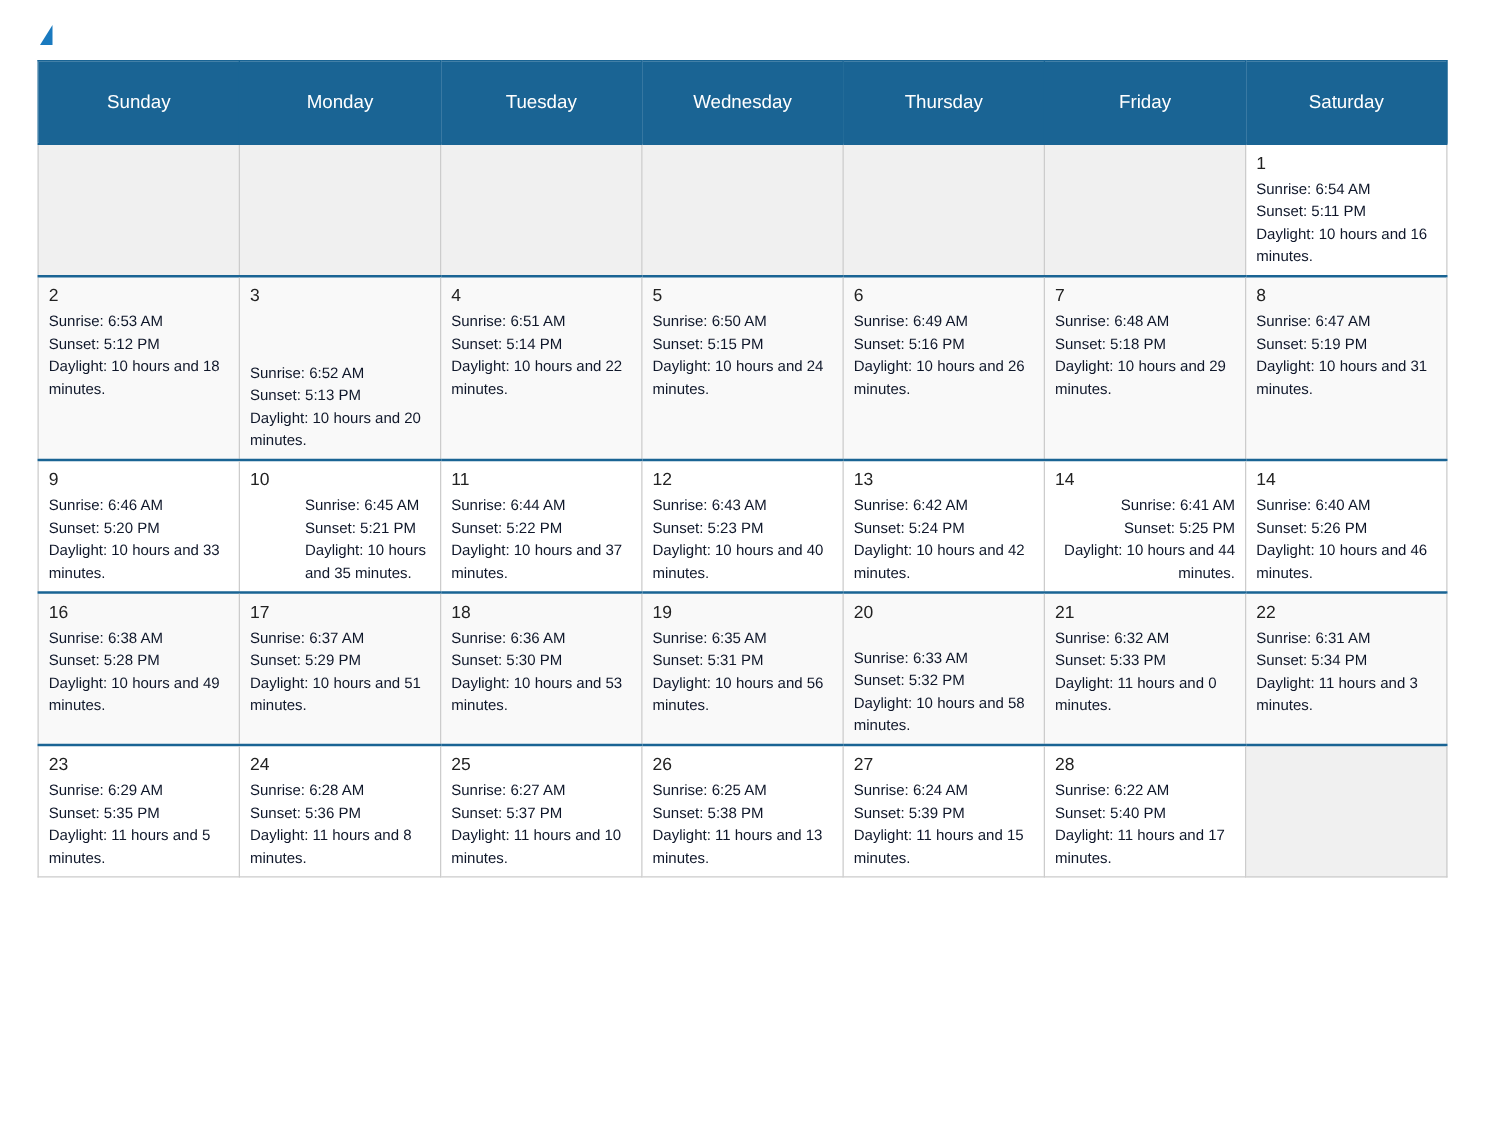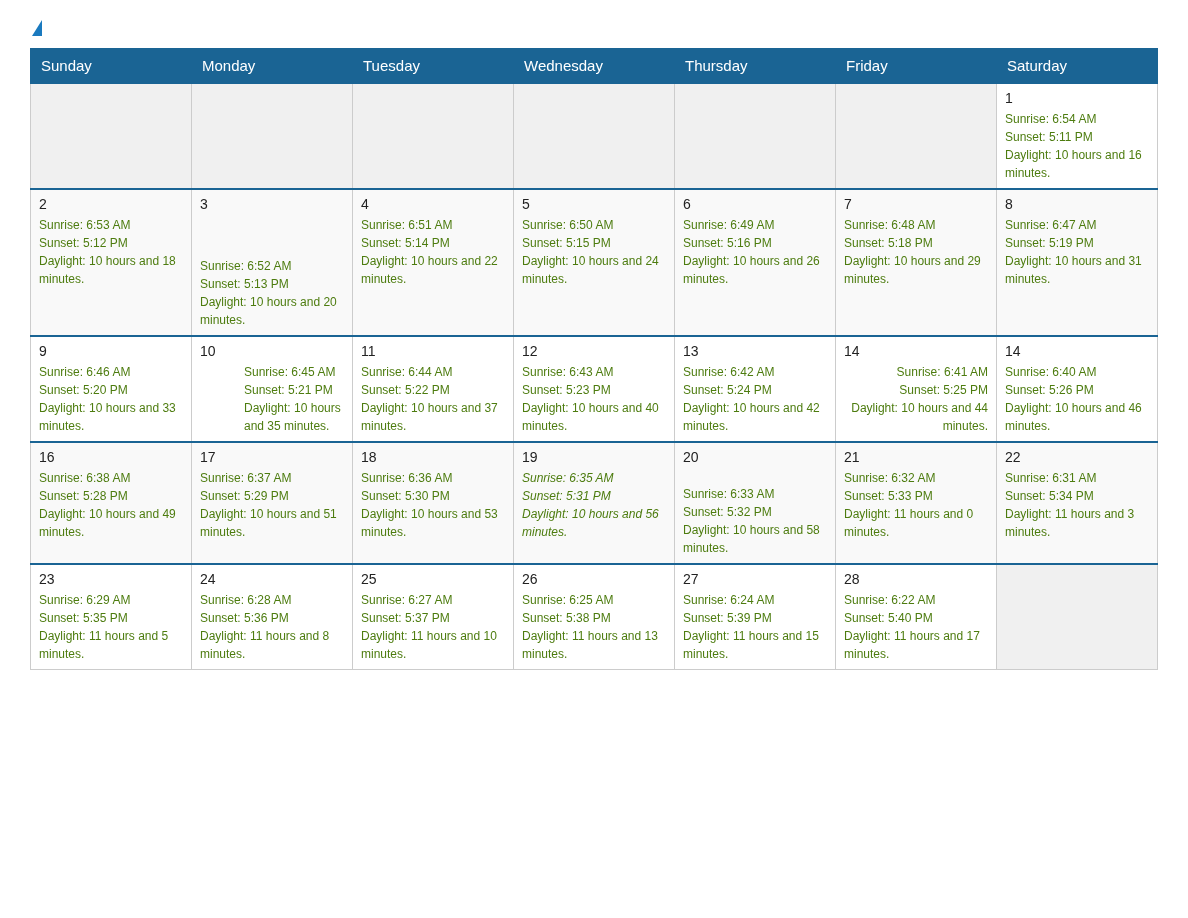--- a/index.html
+++ b/index.html
@@ -61,22 +61,22 @@
     .calendar {
       width: 100%;
       border-collapse: collapse;
       margin-top: 10px;
     }
     .calendar th {
       background-color: #1a6494;
       color: #fff;
       font-size: 15px;
       font-weight: normal;
-      padding: 8px 10px;
-      text-align: left;
+      padding: 24px 10px;
+      text-align: center;
       border: 1px solid #1a6494;
     }
     .calendar td {
       vertical-align: top;
       padding: 6px 8px;
       border: 1px solid #ccc;
       width: calc(100% / 7);
       min-height: 110px;
       font-size: 12.5px;
       color: #333;
@@ -87,21 +87,21 @@
     }
     .day-number {
       font-size: 14px;
       font-weight: normal;
       color: #222;
       display: block;
       margin-bottom: 4px;
     }
     .day-info {
       font-size: 12px;
-      color: #4d7c0f;
+      color: #0f172a;
       line-height: 1.5;
     }
     .empty-cell {
       background: #f0f0f0 !important;
     }
     .week-row td {
       border-top: 2px solid #1a6494;
     }
   </style>
 </head>
@@ -250,21 +250,21 @@
 Daylight: 10 hours and 51 minutes.</div>
         </td>
         <td>
           <span class="day-number">18</span>
           <div class="day-info" style="white-space: pre-line;">Sunrise: 6:36 AM
 Sunset: 5:30 PM
 Daylight: 10 hours and 53 minutes.</div>
         </td>
         <td>
           <span class="day-number">19</span>
-          <div class="day-info" style="white-space: pre-line; font-style: italic;">Sunrise: 6:35 AM
+          <div class="day-info" style="white-space: pre-line;">Sunrise: 6:35 AM
 Sunset: 5:31 PM
 Daylight: 10 hours and 56 minutes.</div>
         </td>
         <td>
           <span class="day-number">20</span>
           <div class="day-info" style="white-space: pre-line; margin-top: 20px;">Sunrise: 6:33 AM
 Sunset: 5:32 PM
 Daylight: 10 hours and 58 minutes.</div>
         </td>
         <td>

